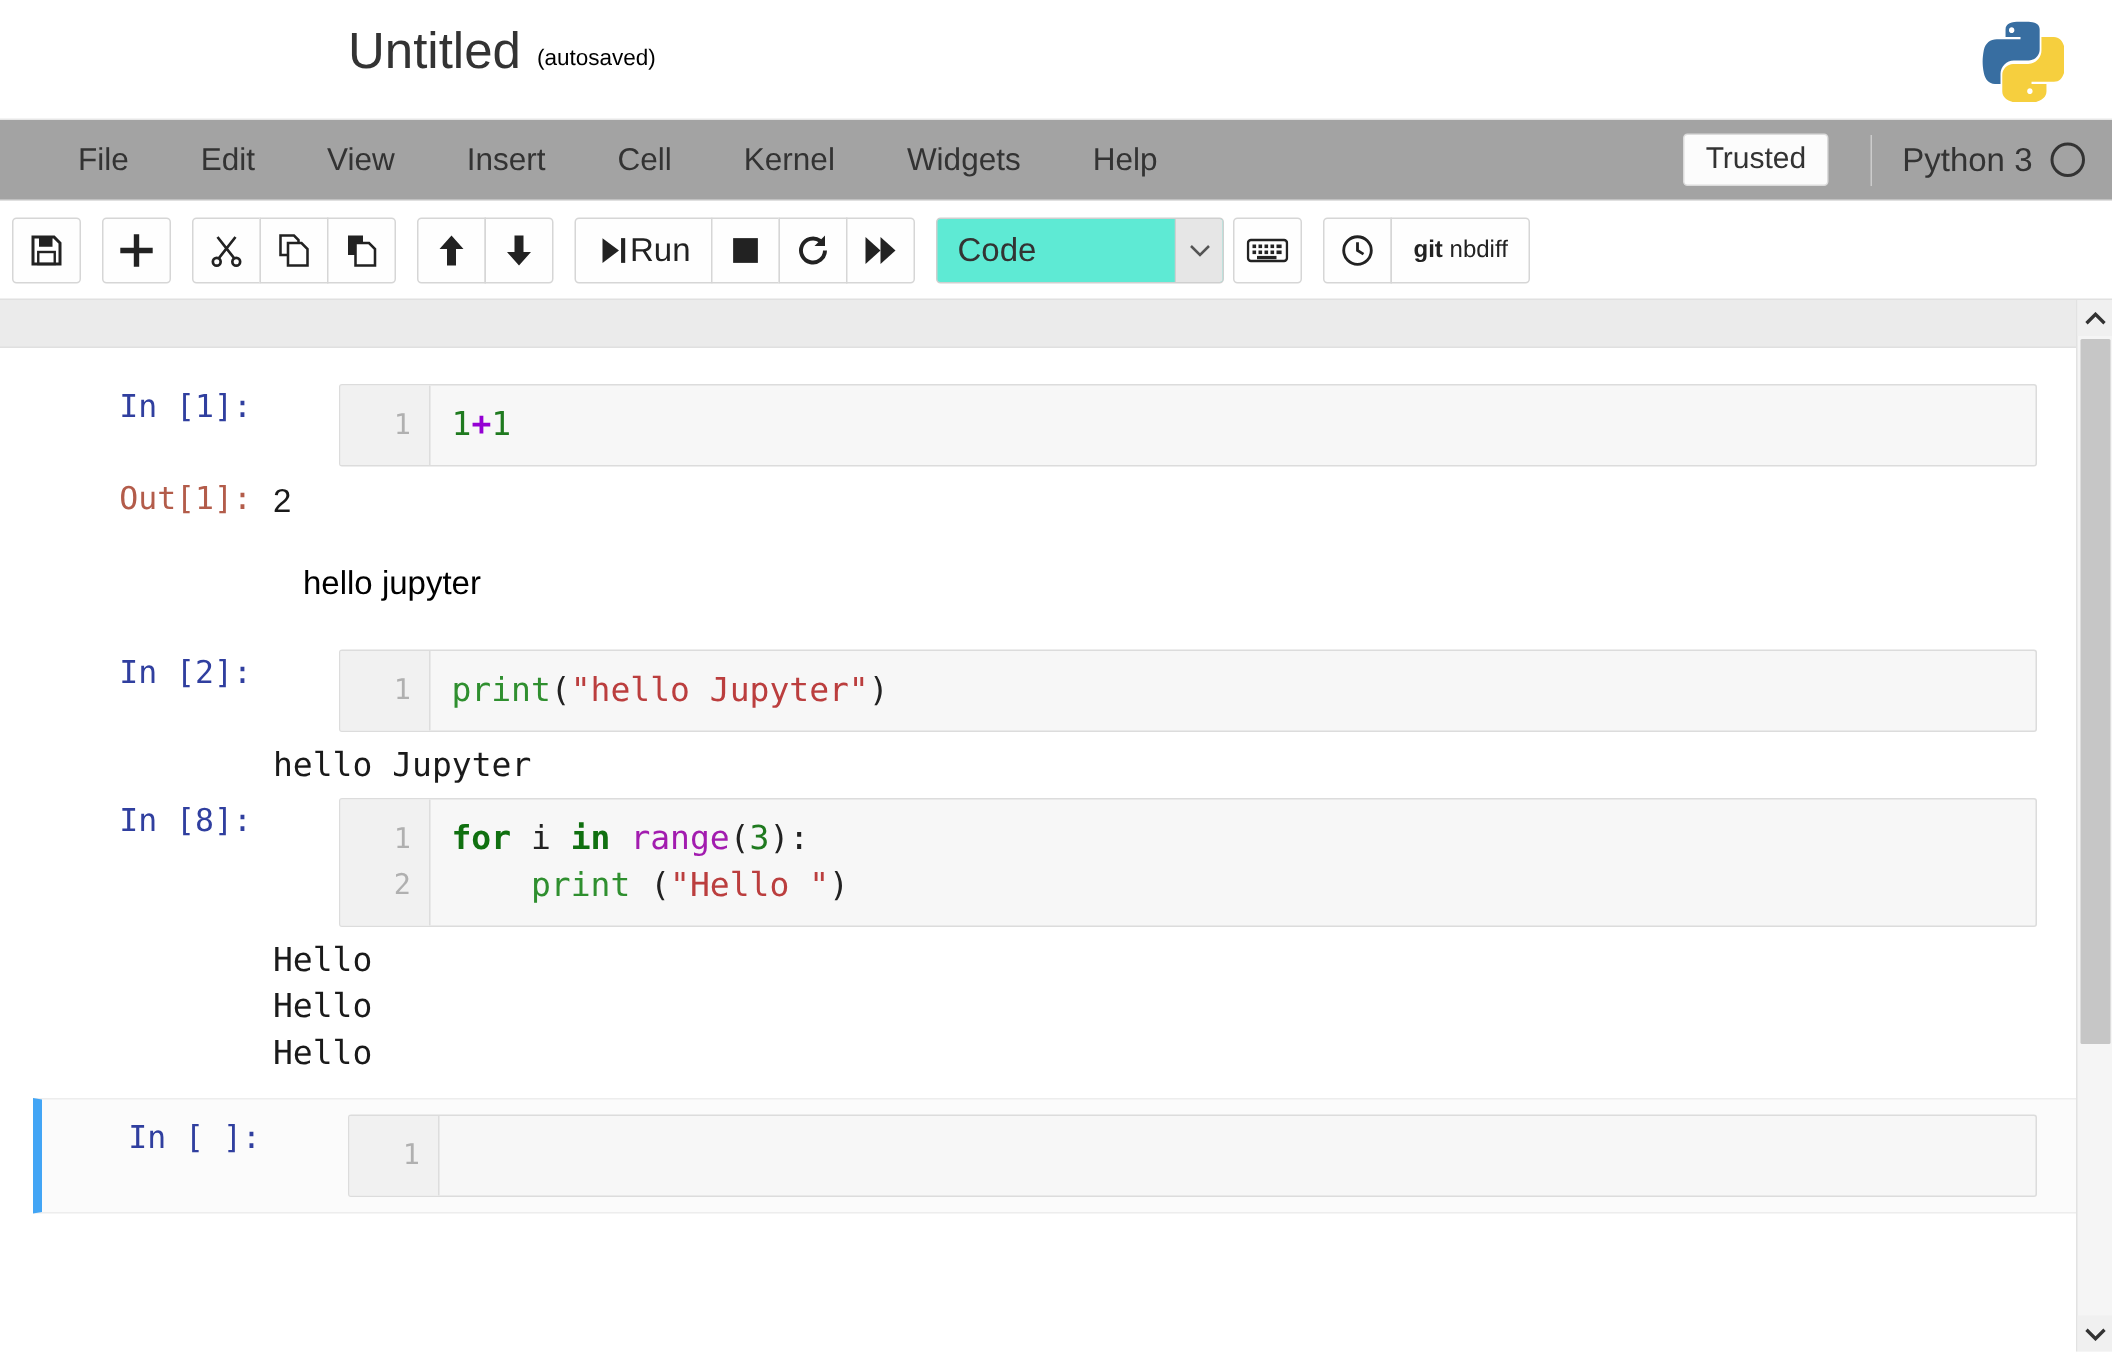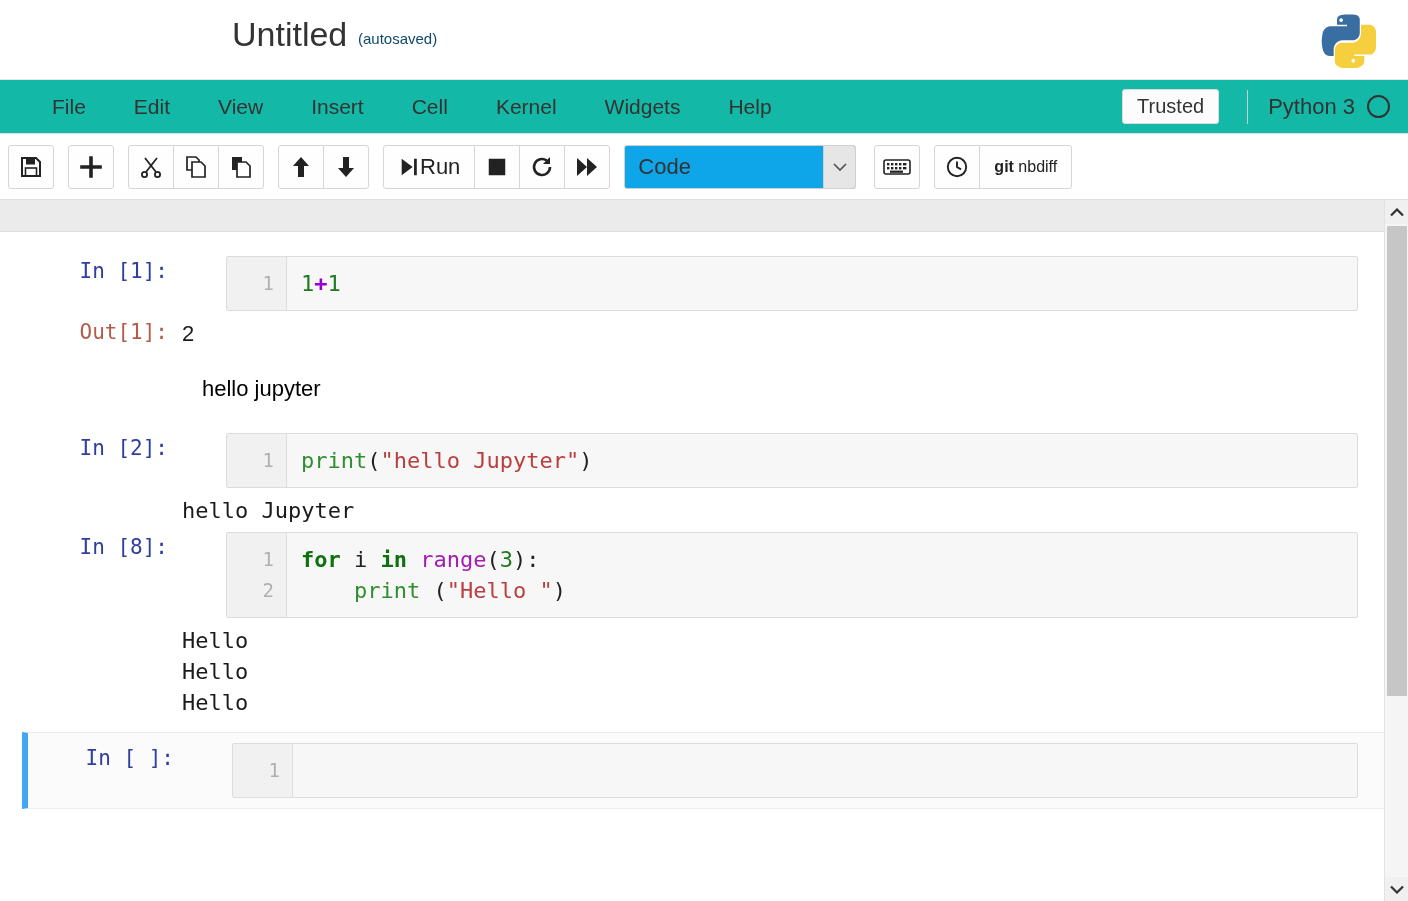--- a/index.html
+++ b/index.html
@@ -46,35 +46,35 @@
     top: 14px;
     font-size: 34px;
     line-height: 40px;
     color: #333333;
   }
   #autosave-status {
     position: absolute;
     left: 358px;
     top: 30px;
     font-size: 15px;
-    color: #0c4a6e;
+    color: #000000;
   }
   #python-logo {
     position: absolute;
     right: 32px;
     top: 10px;
     width: 58px;
     height: 58px;
   }
 
   
   #menubar {
     position: relative;
     height: 54px;
-    background: #14b8a6;
+    background: #a3a3a3;
     border-bottom: 1px solid #e0e0e0;
     box-sizing: border-box;
   }
   #menu-items {
     display: flex;
     align-items: center;
     height: 100%;
     padding-left: 28px;
   }
   .menu-item {
@@ -150,29 +150,29 @@
   .btn-group .tb-btn:only-child  { border-radius: 3px; }
   .tb-btn svg { display: block; }
   #run-btn {
     padding: 0 14px;
     gap: 0;
   }
   #run-label { font-size: 22px; color: #222222; }
 
   #celltype-select {
     position: relative;
-    width: 232px;
+    width: 192px;
     height: 44px;
     border: 1px solid #cfcfcf;
     border-radius: 3px;
-    background: #0ea5e9;
-    display: flex;
-    align-items: center;
-    box-sizing: border-box;
-    margin-right: 18px;
+    background: #5eead4;
+    display: flex;
+    align-items: center;
+    box-sizing: border-box;
+    margin-right: 6px;
   }
   #celltype-value {
     font-size: 22px;
     color: #333333;
     padding-left: 13px;
   }
   #celltype-arrow {
     position: absolute;
     right: 0;
     top: 0;

